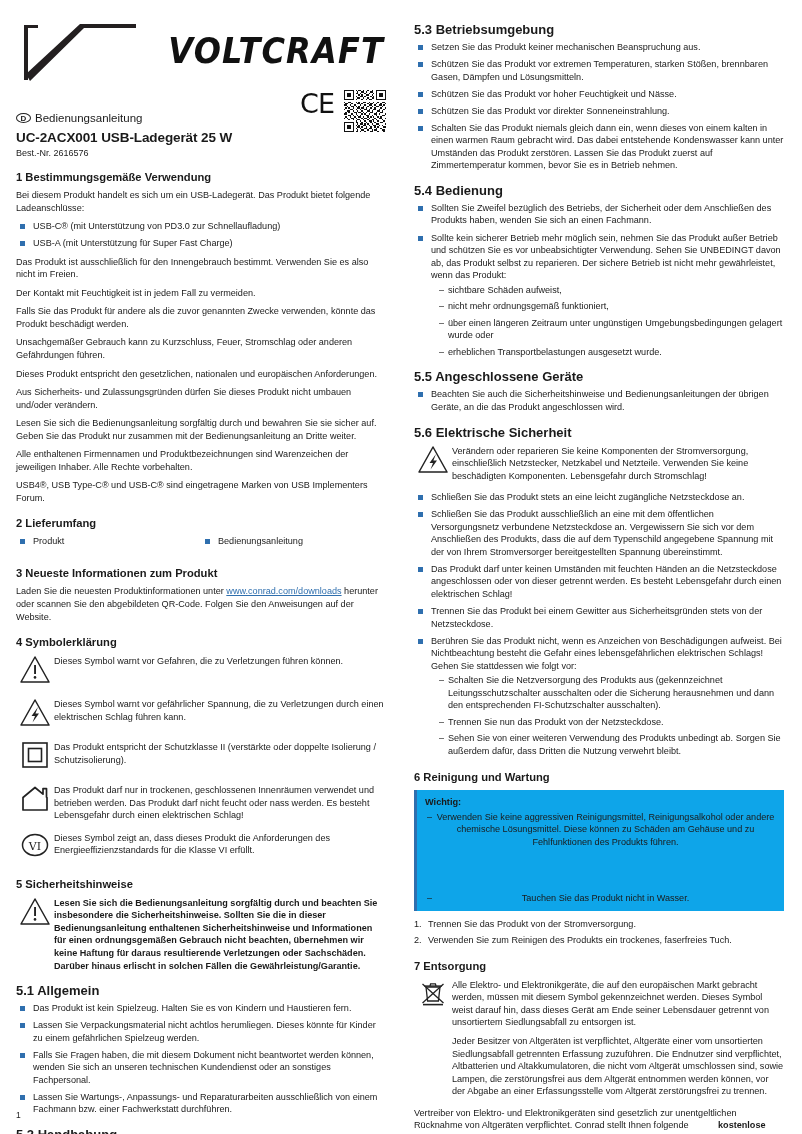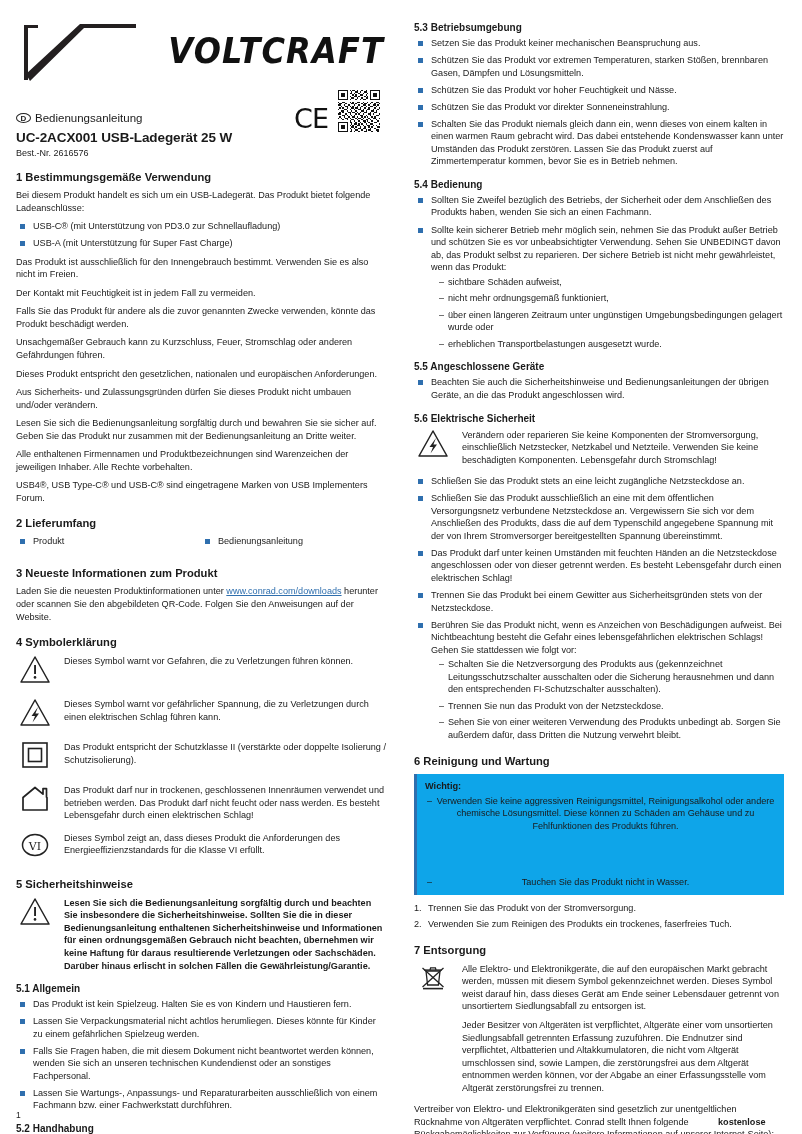--- a/index.html
+++ b/index.html
@@ -80,38 +80,38 @@
     margin-top: 6px;
     letter-spacing: -0.1px;
   }
   .ordernr {
     font-size: 9px;
     margin-top: 3px;
     color: #222;
   }
   .marks {
     position: absolute;
-    right: 6px;
+    right: 0;
     top: -22px;
     display: flex;
-    align-items: flex-end;
+    align-items: flex-start;
     gap: 10px;
   }
   .ce { font-size: 27px; font-family: "DejaVu Sans", sans-serif; letter-spacing:-1px; color:#111; line-height: 1;}
   .qr { width: 42px; height: 42px; display:block; }
 
   
   h2.sec {
     font-size: 11.2px;
     font-weight: bold;
     margin: 12px 0 5px 0;
     line-height: 1.25;
   }
   h3.sub {
-    font-size: 10px;
+    font-size: 13px;
     font-weight: bold;
     margin: 11px 0 4px 0;
   }
   p.t {
     font-size: 9.1px;
     line-height: 1.38;
     margin: 0 0 6px 0;
     text-align: left;
   }
   ul.b {
@@ -174,21 +174,21 @@
     display: flex;
   }
   .two-col-list ul.b { width: 185px; margin-bottom: 2px; }
 
   a.link { color: #2f6fae; text-decoration: underline; }
 
   
   .symrow {
     display: flex;
     align-items: flex-start;
-    gap: 10px;
+    gap: 0;
     margin-bottom: 9px;
   }
   .symrow .ico {
     flex: 0 0 38px;
     width: 38px;
     height: 34px;
     display: flex;
     align-items: flex-start;
     justify-content: center;
     padding-top: 1px;

